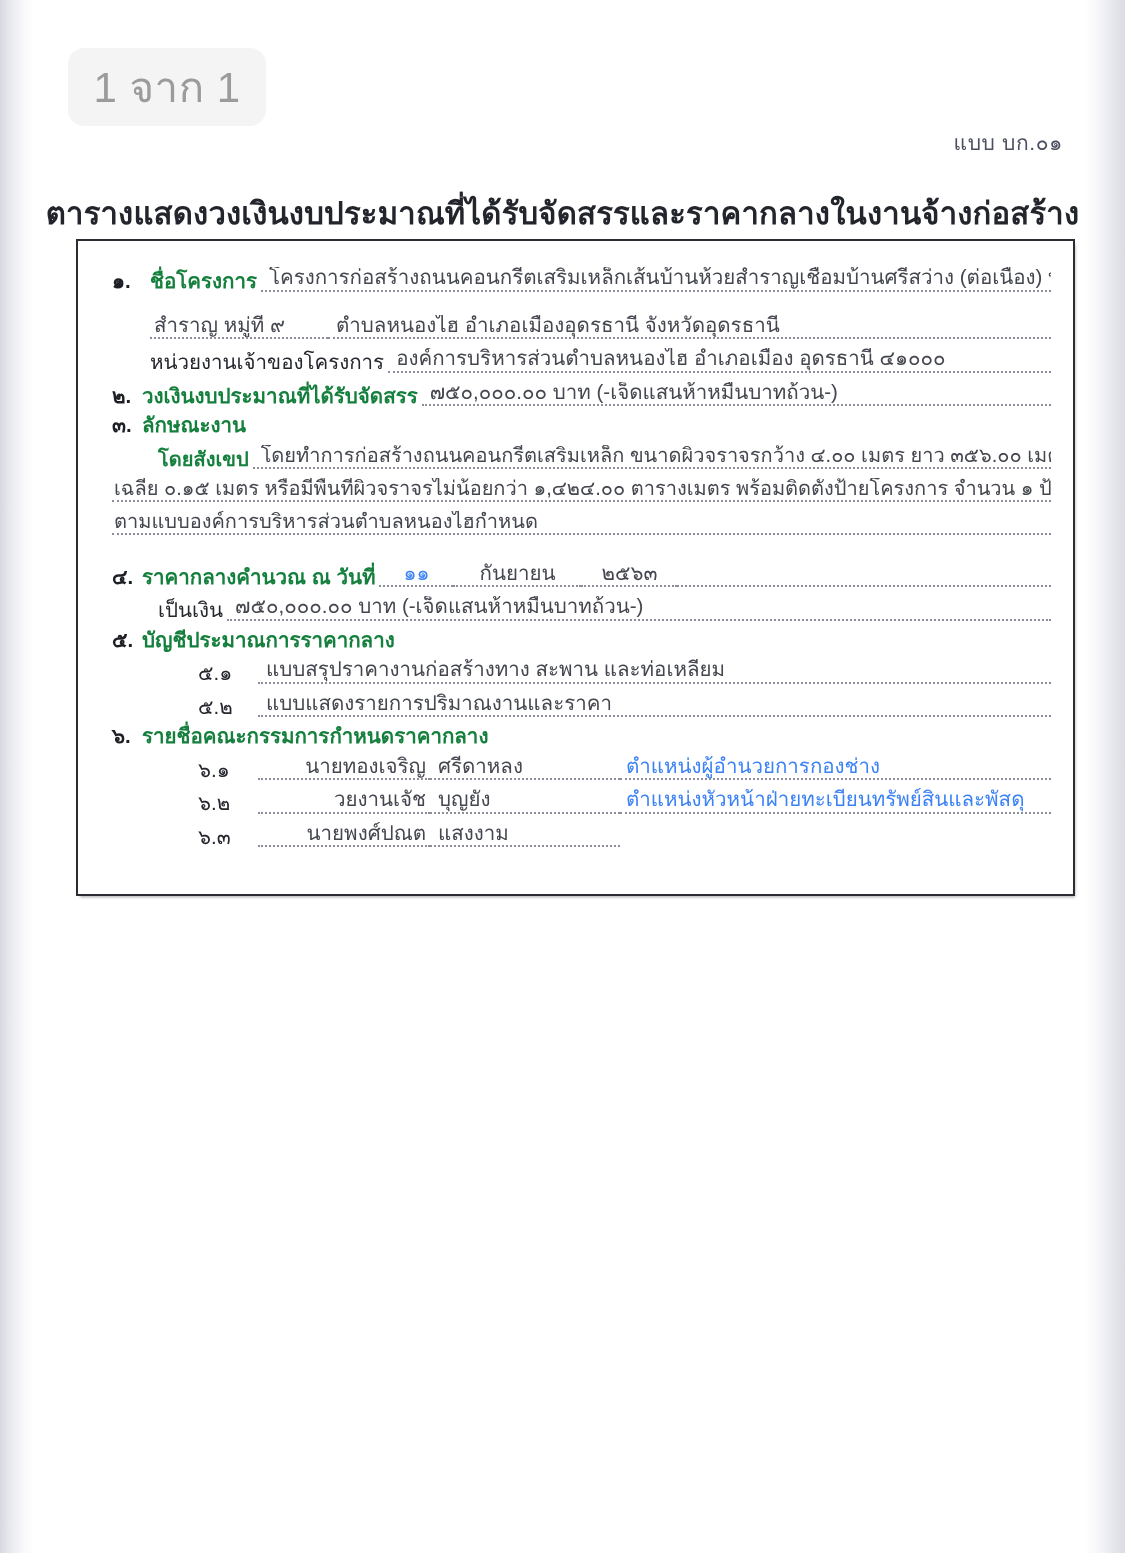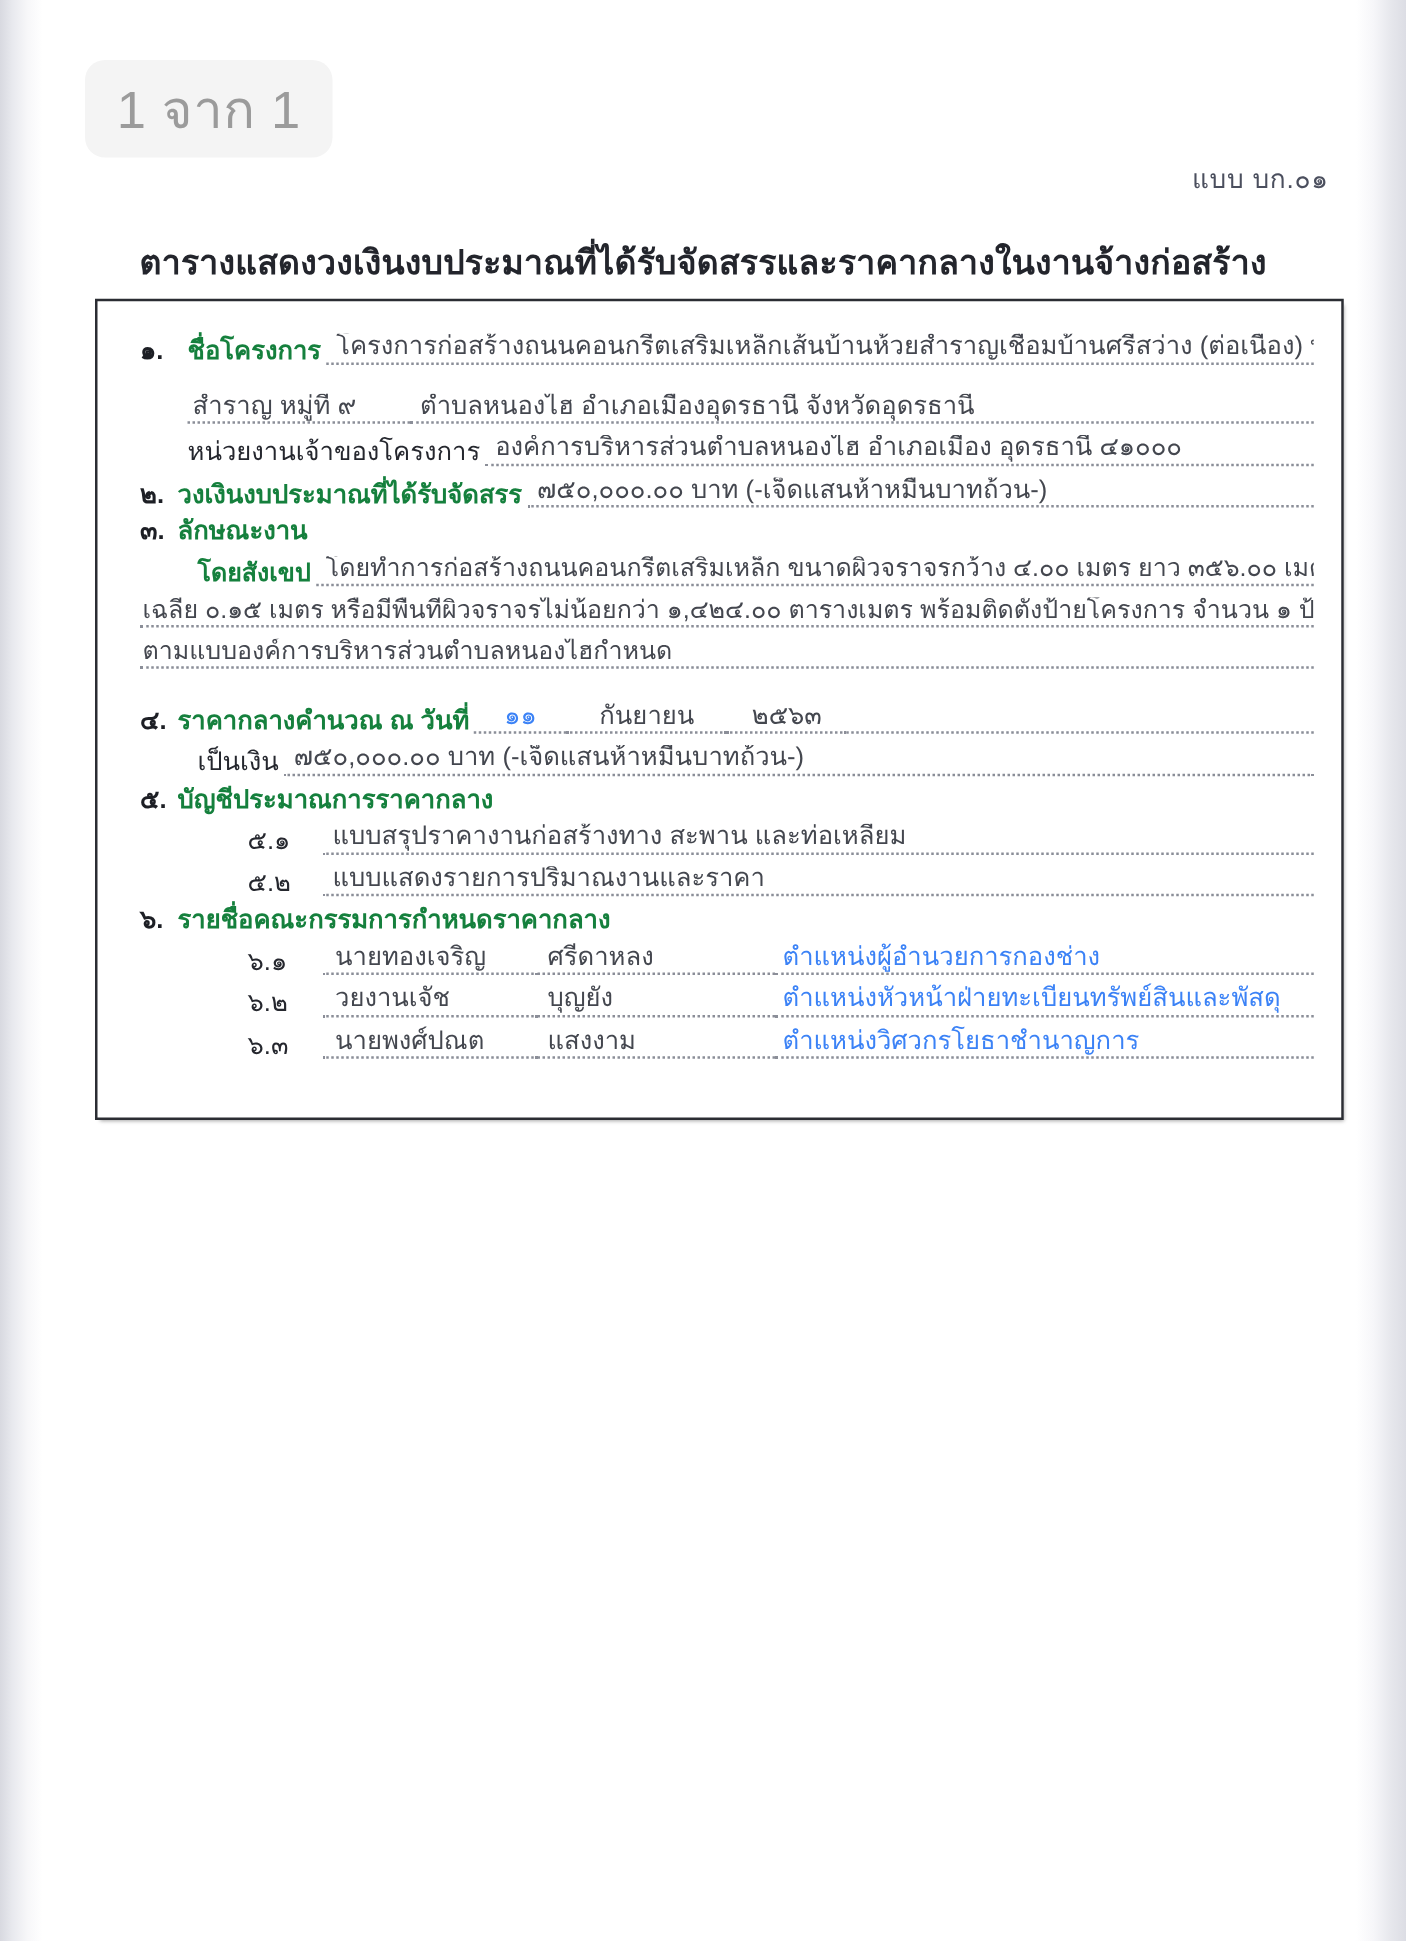--- a/index.html
+++ b/index.html
@@ -62,21 +62,21 @@
     white-space: nowrap;
   }
 
   
   .doc-title {
     position: absolute;
     left: 0;
     right: 0;
     top: 188px;
     text-align: center;
-    font-size: 27px;
+    font-size: 31px;
     font-weight: 700;
     color: #23252c;
     letter-spacing: 0.2px;
   }
 
   
   .doc-box {
     position: absolute;
     left: 76px;
     top: 239px;
@@ -161,20 +161,21 @@
   }
 
   
   .cname {
     flex: 0 0 auto;
     width: 172px;
     color: #44474f;
     border-bottom: 2px dotted #8b8e98;
     padding: 0 4px 2px 10px;
     box-sizing: border-box;
+    text-align: right;
   }
   .csur {
     flex: 0 0 auto;
     width: 190px;
     color: #44474f;
     border-bottom: 2px dotted #8b8e98;
     padding: 0 4px 2px 8px;
     box-sizing: border-box;
   }
   .cpos {
@@ -289,20 +290,19 @@
           <span class="lbl-n" style="width:56px;">๖.๒</span>
           <span class="cname">วยงานเจัช</span>
           <span class="csur">บุญยัง</span>
           <span class="cpos">ตำแหน่งหัวหน้าฝ่ายทะเบียนทรัพย์สินและพัสดุ</span>
         </div>
 
         <div class="row indent-3">
           <span class="lbl-n" style="width:56px;">๖.๓</span>
           <span class="cname">นายพงศ์ปณต</span>
           <span class="csur">แสงงาม</span>
-          <span class="cpos">ตำแหน่งวิศวกรโยธาชำนาญการ</span>
         </div>
 
       </div>
     </div>
 
   </div>
 </div>
 
 </body></html>

